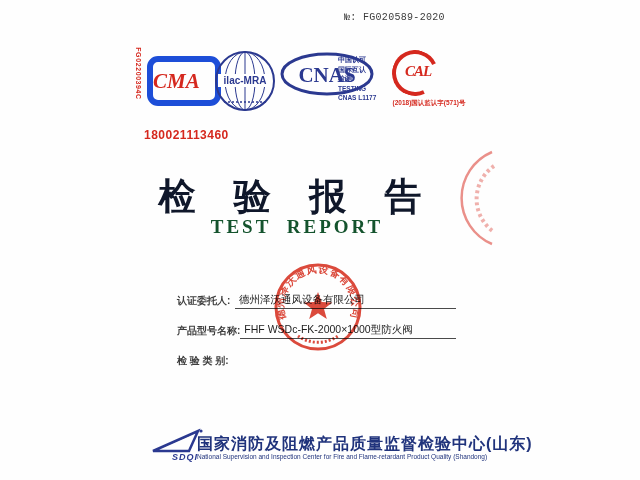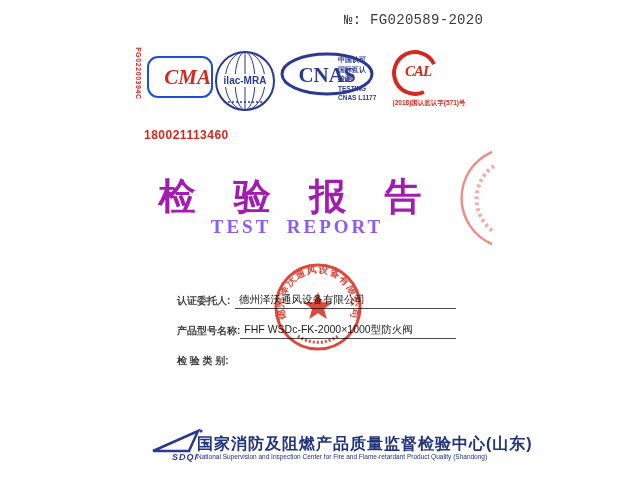--- a/index.html
+++ b/index.html
@@ -7,33 +7,33 @@
     width:640px;height:480px;position:relative;overflow:hidden;
     background:#fefefe;
     font-family:"Liberation Sans","DejaVu Sans",sans-serif;
     color:#222;
   }
   .abs{position:absolute;}
 
   
   .report-no{
     left:344px;top:12px;font-family:"Liberation Mono","DejaVu Sans Mono",monospace;
-    font-size:14px;color:#3c3c3c;letter-spacing:0.3px;
+    font-size:10px;color:#3c3c3c;letter-spacing:0.3px;
   }
 
   
   .side-code{
     left:102px;top:70px;width:72px;text-align:center;
     transform:rotate(90deg);
     font-size:7px;color:#d5281e;letter-spacing:0.6px;font-weight:bold;
   }
   .cma-box{
     left:147px;top:56px;width:62px;height:38px;
-    border:2px solid #1d4ed8;border-radius:11px;
-    display:flex;align-items:center;justify-content:flex-end;
+    border:6px solid #1d4ed8;border-radius:11px;
+    display:flex;align-items:center;justify-content:flex-start;
   }
   .cma-text{
     font-style:italic;font-weight:bold;font-size:21px;color:#d5281e;
     letter-spacing:0px;font-family:"Liberation Serif","DejaVu Serif",serif;
   }
   .cma-number{
     left:144px;top:100px;width:70px;text-align:center;
     font-size:12px;color:#d5281e;font-weight:bold;letter-spacing:0.5px;margin-top:28px;
   }
   .ilac-wrap{left:214px;top:50px;width:62px;height:62px;}
@@ -57,27 +57,27 @@
     font-family:"Liberation Serif","DejaVu Serif",serif;letter-spacing:-1px;
   }
   .cal-caption{
     left:376px;top:99px;width:106px;text-align:center;
     font-size:6.5px;color:#d5281e;font-weight:bold;
   }
 
   
   .title-zh{
     left:0;top:172px;width:594px;text-align:center;
-    font-size:37px;font-weight:bold;color:#a21caf;letter-spacing:14px;
+    font-size:37px;font-weight:bold;color:#0f172a;letter-spacing:14px;
     font-family:"Liberation Sans","DejaVu Sans",sans-serif;
   }
   .title-en{
     left:0;top:216px;width:594px;text-align:center;
     font-family:"Liberation Serif","DejaVu Serif",serif;
-    font-size:19px;font-weight:bold;color:#8b5cf6;letter-spacing:3px;word-spacing:8px;
+    font-size:19px;font-weight:bold;color:#14532d;letter-spacing:3px;word-spacing:8px;
   }
 
   
   .field-row{
     position:absolute;left:177px;width:279px;height:17px;
     display:flex;align-items:flex-end;
   }
   .field-label{
     flex:0 0 58px;font-size:10px;font-weight:600;color:#3d3d3d;
     white-space:nowrap;padding-bottom:1px;

